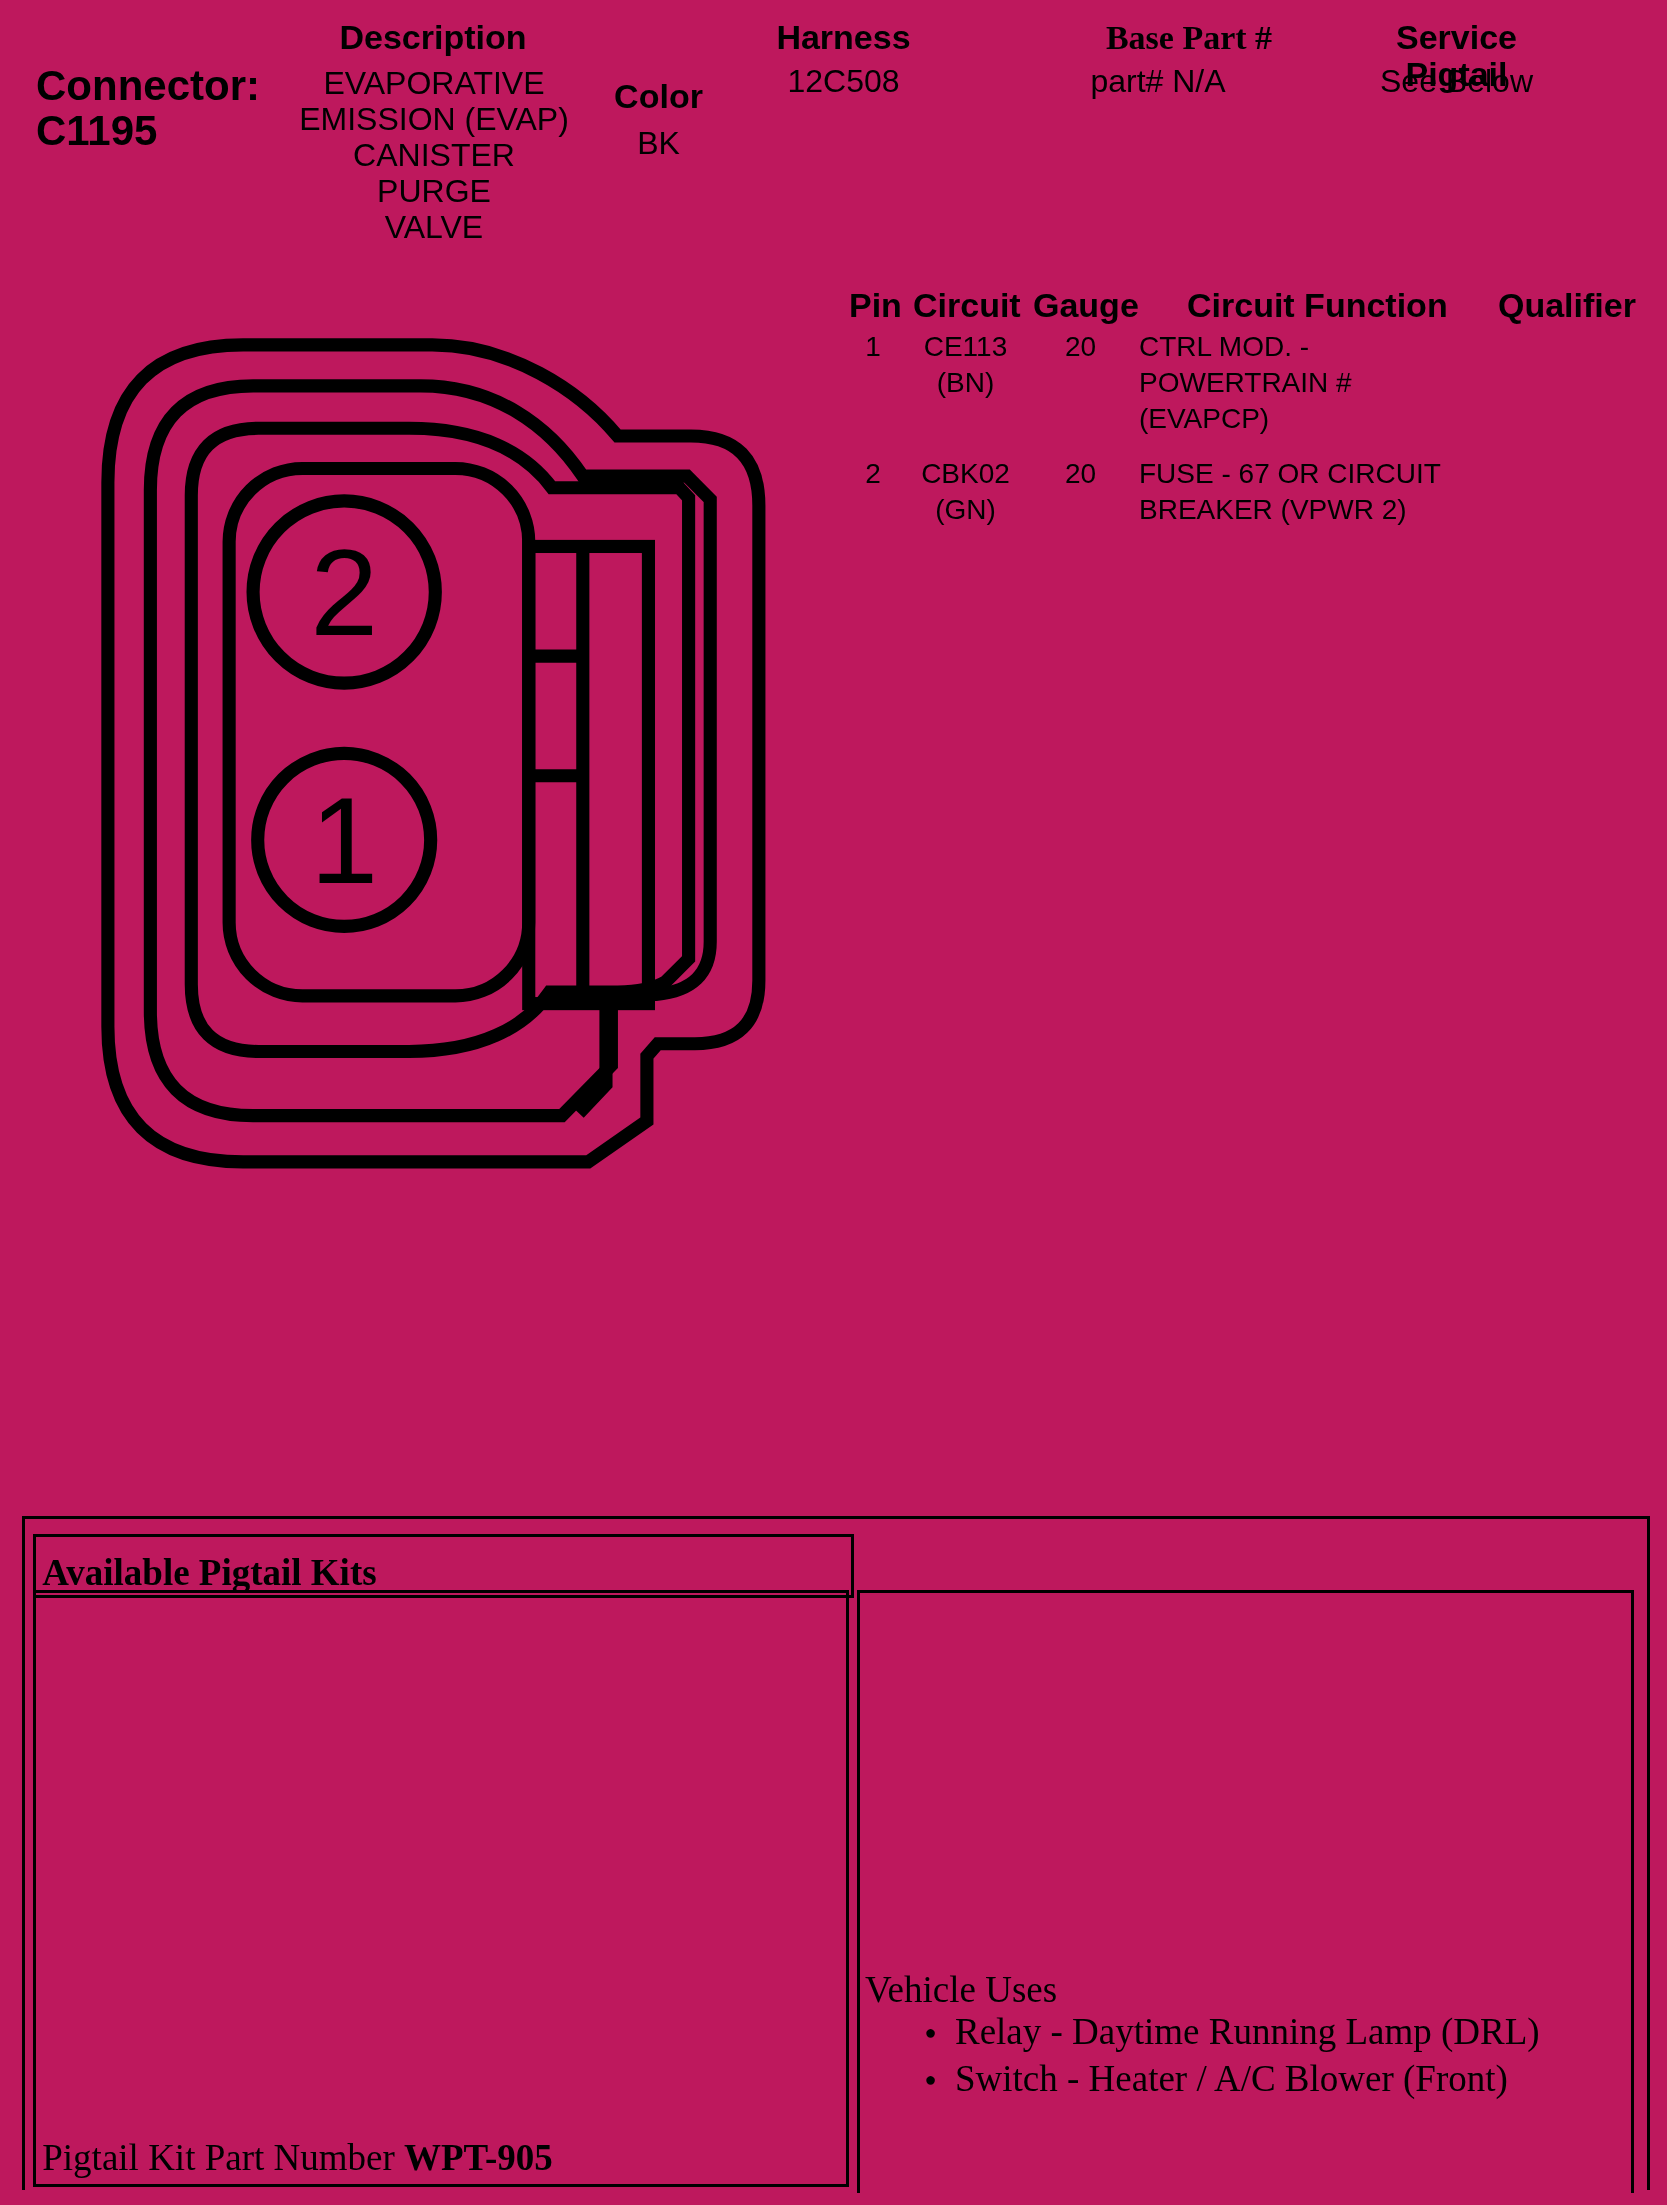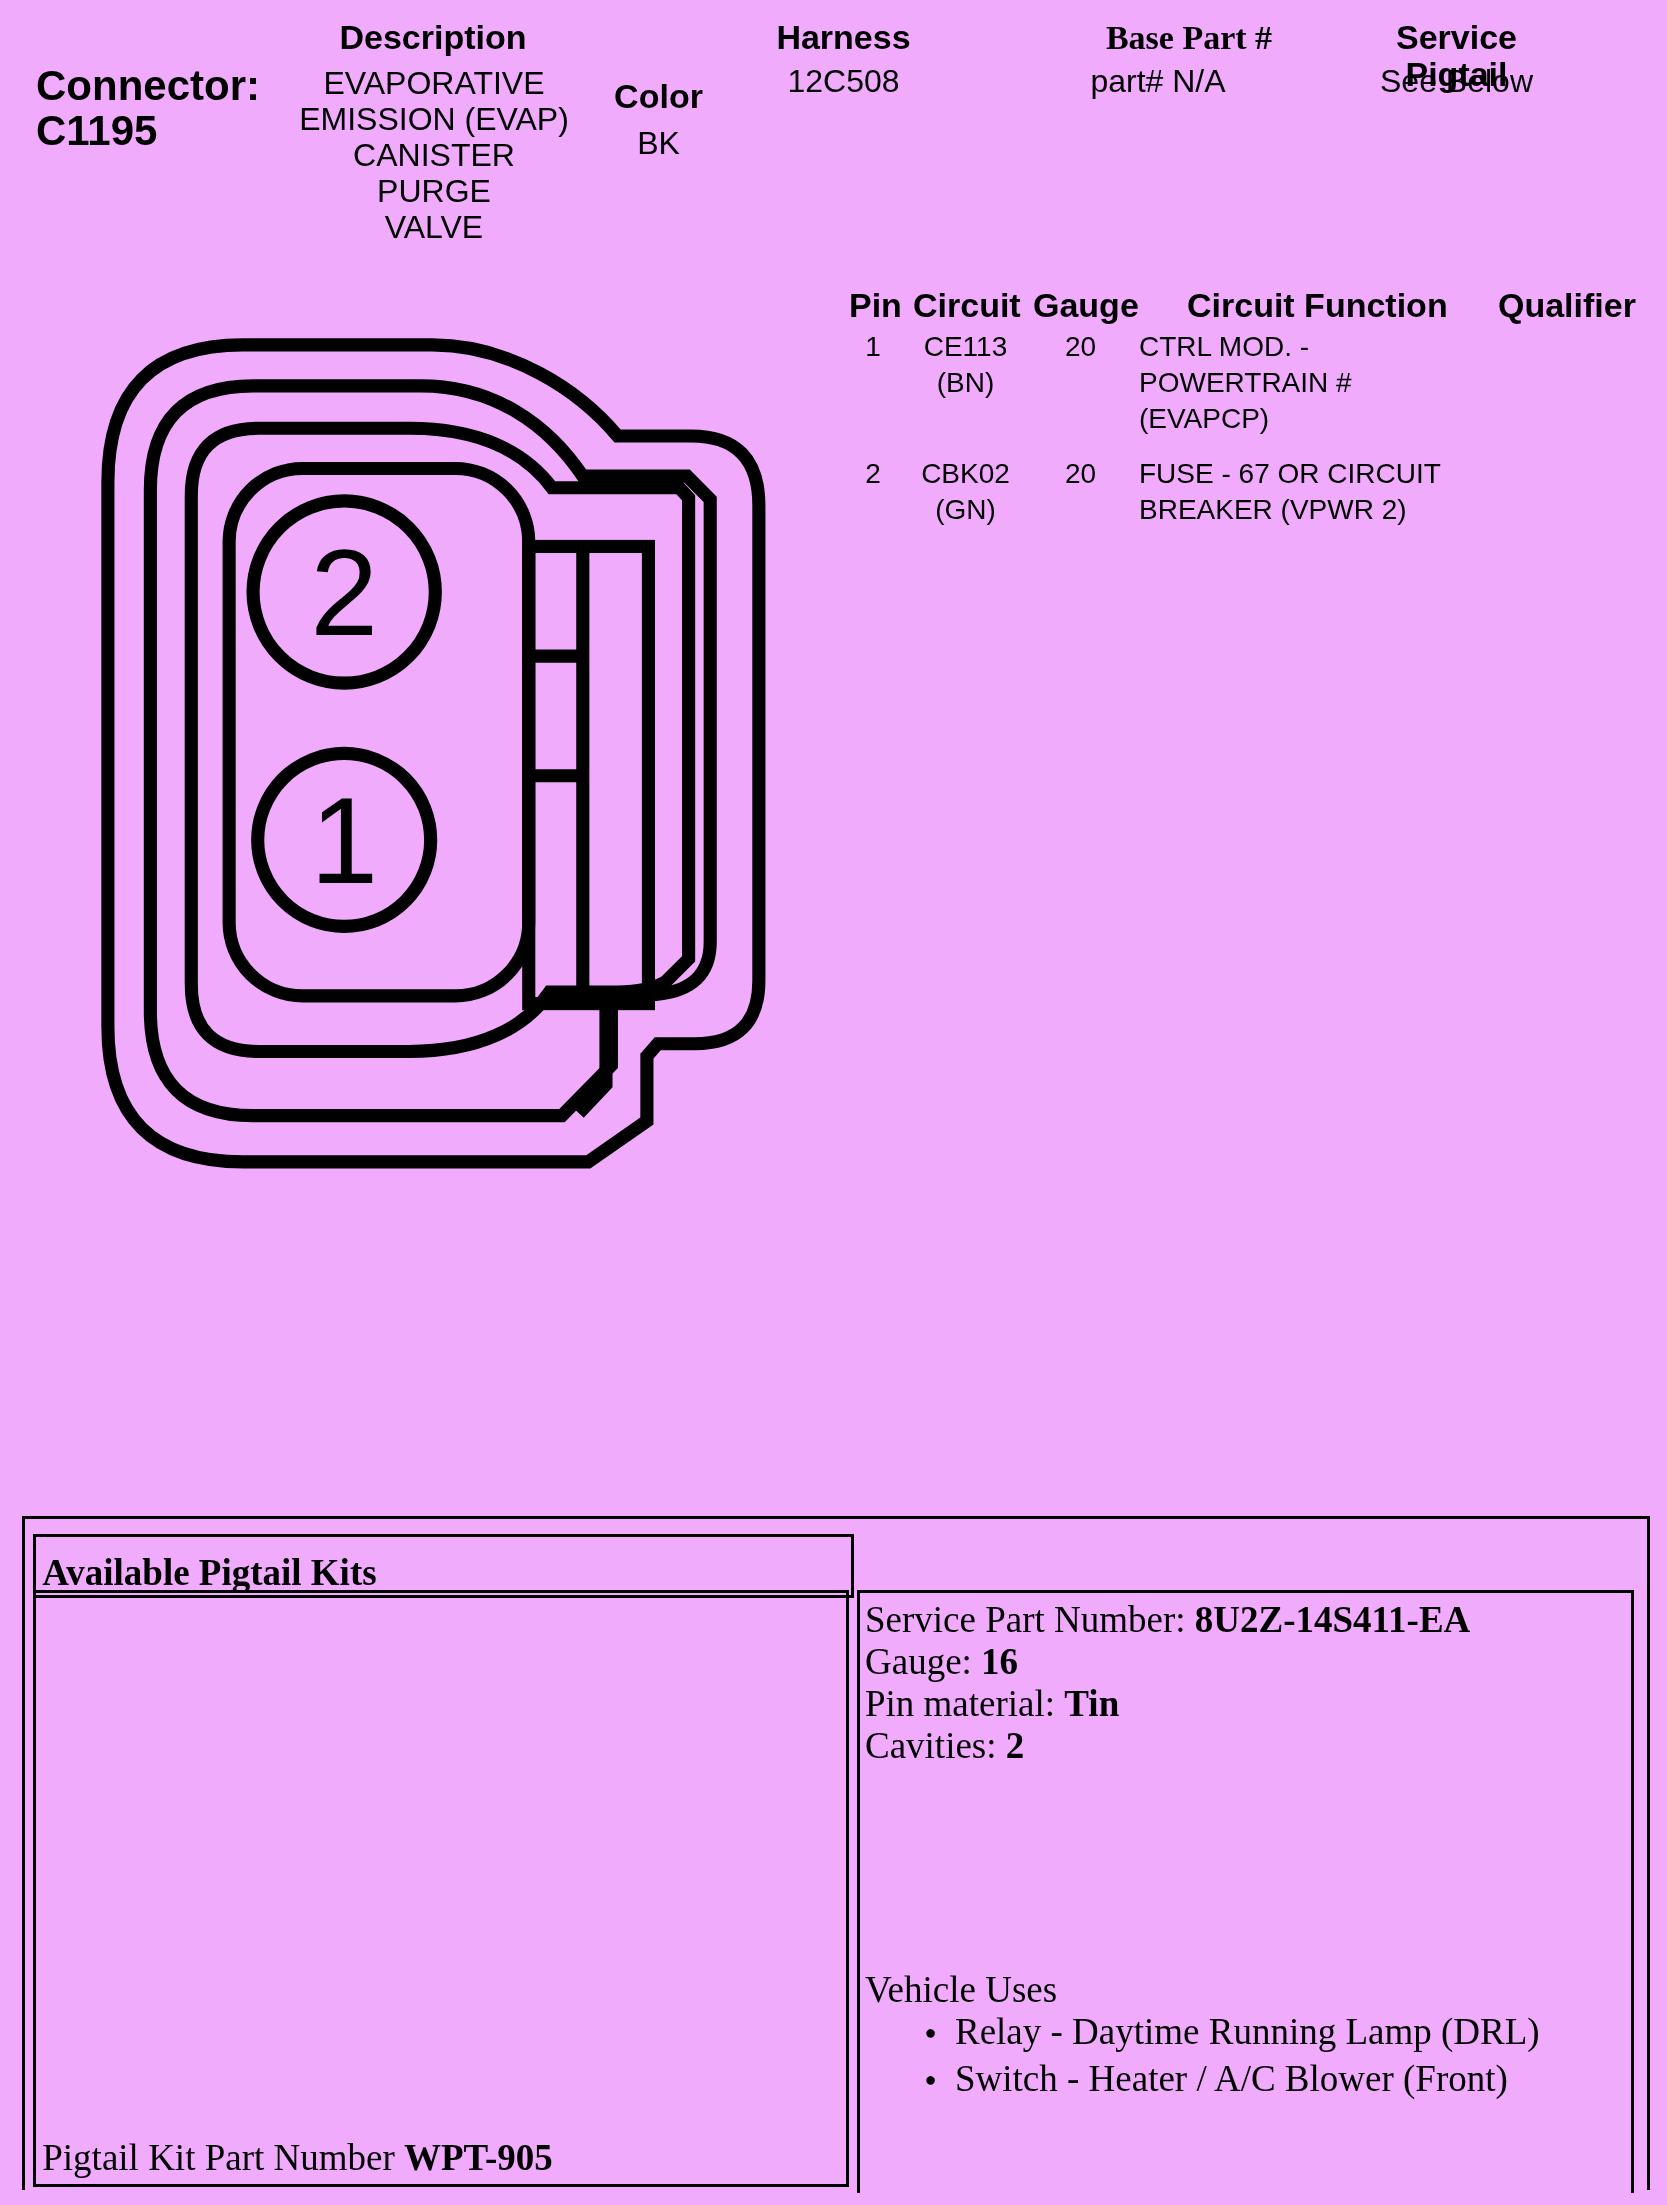--- a/index.html
+++ b/index.html
@@ -1,16 +1,16 @@
 <!DOCTYPE html>
 <html style="font-size:12.4px"><head>
 <meta charset="utf-8">
 <style>
   html,body{margin:0;padding:0;background:#ffffff;}
-  #page{position:relative;width:1668px;height:2205px;background:#f0abfc;color:#000;overflow:hidden;}
+  #page{position:relative;width:1668px;height:2205px;background:#be185d;color:#000;overflow:hidden;}
   .abs{position:absolute;}
   .b{font-weight:bold;}
   .ctr{text-align:center;}
   
   .hlabel{font-family:"Liberation Sans",sans-serif;font-weight:bold;font-size:34px;line-height:37px;}
   .hvalue{font-family:"Liberation Sans",sans-serif;font-size:32px;line-height:36px;}
   .connector-id{font-family:"Liberation Sans",sans-serif;font-weight:bold;font-size:42px;line-height:45px;}
   .desc-lines{font-family:"Liberation Sans",sans-serif;font-size:32px;line-height:36px;text-align:center;}
   
   .pt-head{font-family:"Liberation Sans",sans-serif;font-weight:bold;font-size:34px;}
@@ -114,26 +114,20 @@
       <div class="pk-title" style="padding-left:6.2px;">Available Pigtail Kits</div>
     </div>
 
     <div class="box" style="left:7.7px;top:71px;width:810px;height:591px;text-align:center;">
       <div class="pk-text abs" style="left:6.2px;bottom:4.6px;white-space:nowrap;">
         <span>Pigtail Kit Part Number </span><span class="b">WPT-905</span>
       </div>
     </div>
 
     <div class="abs" style="left:832px;top:71px;width:771px;height:600px;border-top:3.9px solid #000;border-left:3.9px solid #000;border-right:3.9px solid #000;">
-      <div class="pk-text abs" style="left:4.6px;top:6.2px;">
-        <div><span>Service Part Number: </span><span class="b">8U2Z-14S411-EA</span></div>
-        <div><span>Gauge: </span><span class="b">16</span></div>
-        <div><span>Pin material: </span><span class="b">Tin</span></div>
-        <div><span>Cavities: </span><span class="b">2</span></div>
-      </div>
 
       <div class="pk-text abs" style="left:4.6px;top:376px;">Vehicle Uses</div>
 
       <div class="vu-item" style="left:64px;top:417px;">
         <span class="vu-dot">●</span>
         <span>Relay - Daytime Running Lamp (DRL)</span>
       </div>
       <div class="vu-item" style="left:64px;top:464px;">
         <span class="vu-dot">●</span>
         <span>Switch - Heater / A/C Blower (Front)</span>

